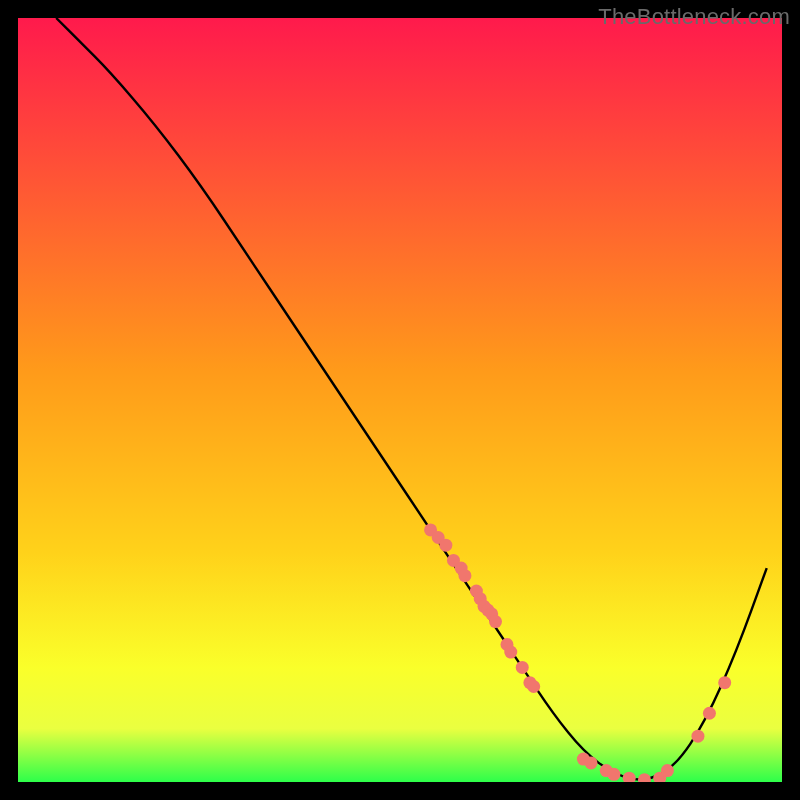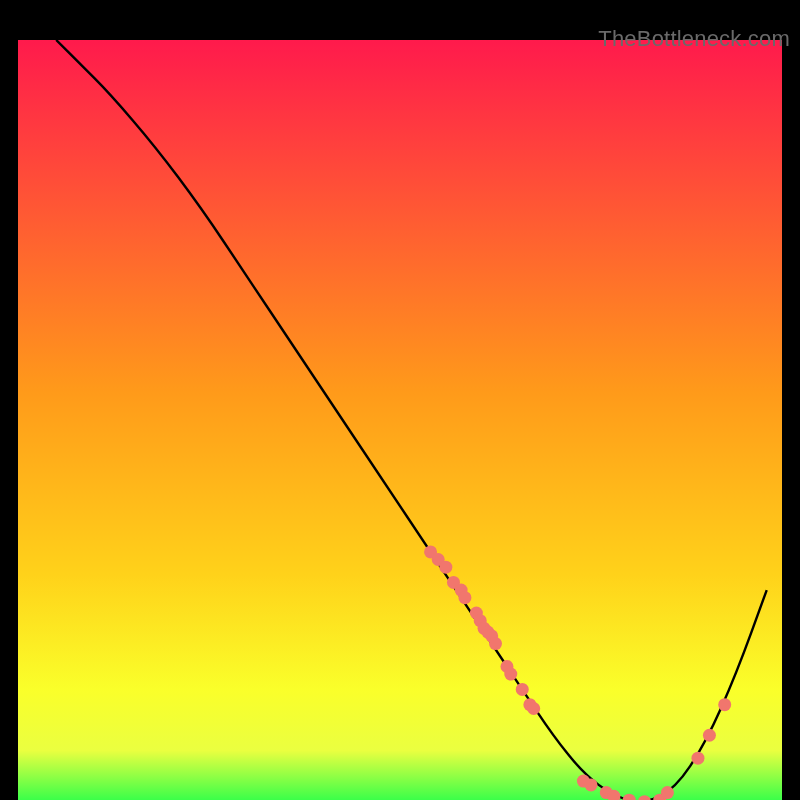--- a/index.html
+++ b/index.html
@@ -7,21 +7,20 @@
     padding: 0;
     width: 800px;
     height: 800px;
     background: #000;
     overflow: hidden;
   }
   .chart-container {
     position: relative;
     width: 800px;
     height: 607px;
-    margin-top: 22px;
   }
   .watermark {
     position: absolute;
     top: 4px;
     right: 10px;
     font-family: Arial, Helvetica, sans-serif;
     font-size: 22px;
     font-weight: 500;
     color: #6a6a6a;
     letter-spacing: 0.2px;

